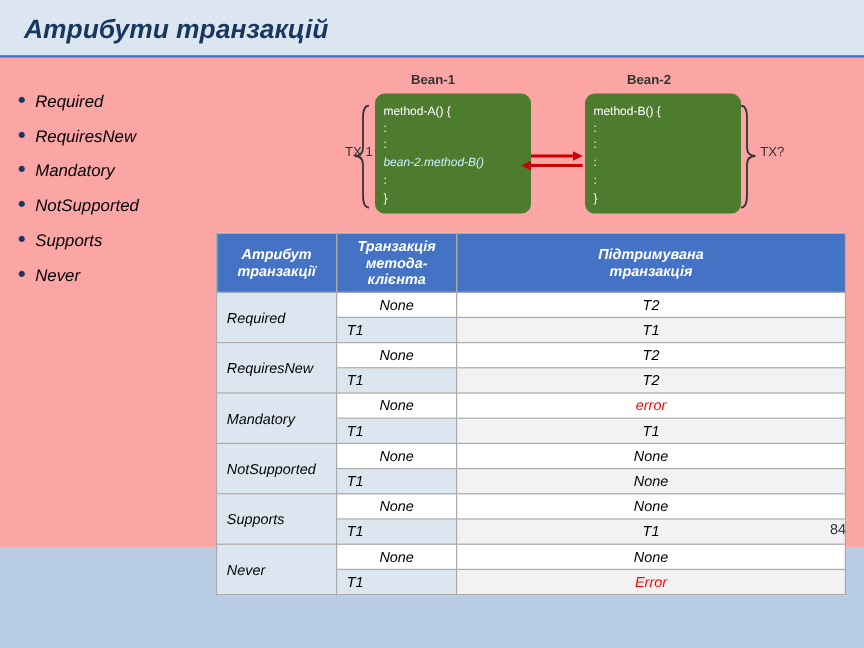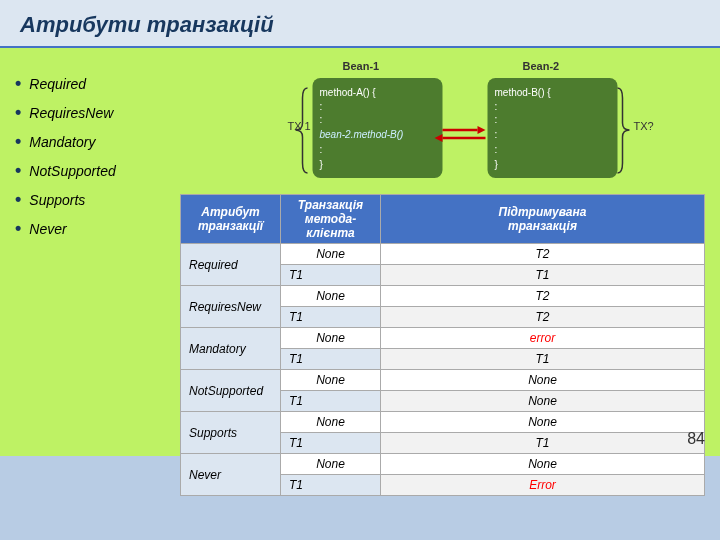--- a/index.html
+++ b/index.html
@@ -9,21 +9,21 @@
       background: #b8cce4;
       font-family: Arial, sans-serif;
       font-size: 13px;
       overflow: hidden;
       position: relative;
     }
 
     .slide-container {
       width: 720px;
       height: 456px;
-      background: #bef264;
+      background: #fca5a5;
       position: relative;
     }
 
     
     .title-bar {
       background: #dce6f1;
       padding: 12px 20px 8px 20px;
       border-bottom: 2px solid #4472c4;
     }
 
@@ -129,21 +129,21 @@
     }
     table tr:nth-child(odd) td:not(:first-child) {
       background: #fff;
     }
 
     
     .page-number {
       position: absolute;
       bottom: 8px;
       right: 15px;
-      font-size: 16px;
+      font-size: 12px;
       color: #333;
     }
 
     
     .diagram-svg {
       width: 100%;
       height: 130px;
     }
 
     .tx-label {

